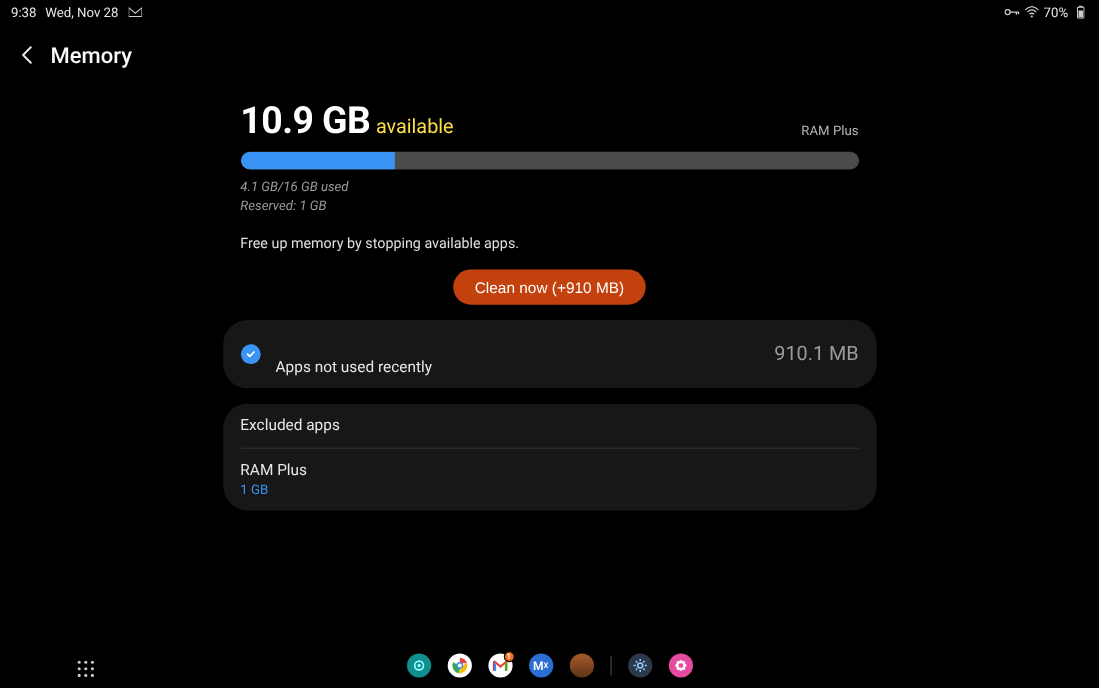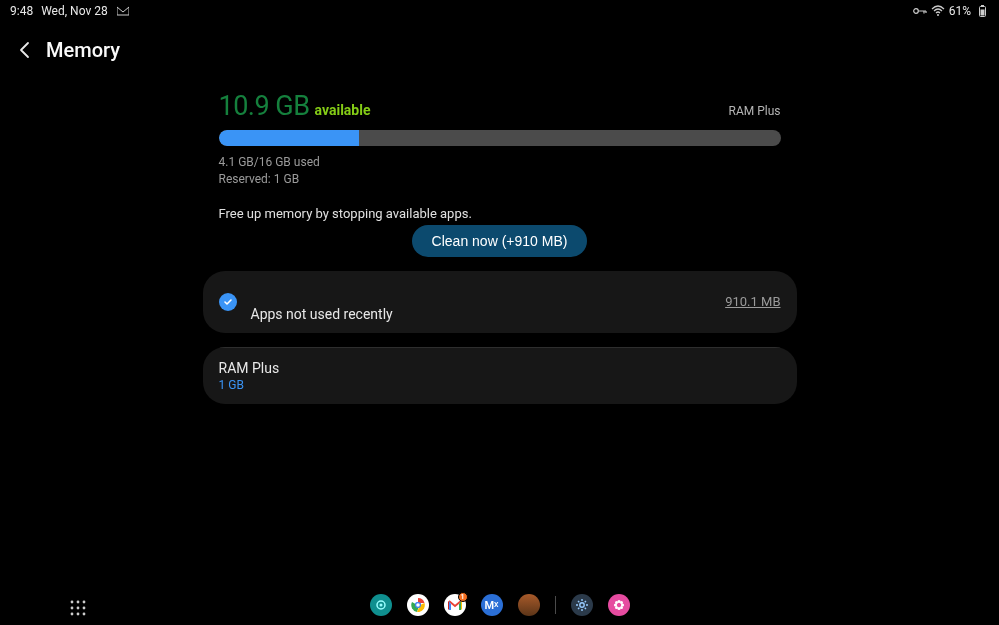--- a/index.html
+++ b/index.html
@@ -57,29 +57,28 @@
     align-items: flex-end;
     justify-content: space-between;
     margin-bottom: 8px;
   }
   .mem-amount {
     display: flex;
     align-items: baseline;
     gap: 5px;
   }
   .mem-big {
-    font-size: 27px;
-    font-weight: 400;
-    color: #15803d;
+    font-size: 34px;
+    font-weight: 700;
+    color: #ffffff;
     letter-spacing: -0.5px;
   }
   .mem-avail {
-    font-size: 14px;
-    color: #84cc16;
-    font-weight: bold;
+    font-size: 18px;
+    color: #fde047;
   }
   .ram-plus-link {
     font-size: 12px;
     color: #b5b5b5;
     padding-bottom: 4px;
     cursor: pointer;
   }
 
   
   .progress {
@@ -90,27 +89,27 @@
     overflow: hidden;
     position: relative;
     margin-bottom: 8px;
   }
   .progress-fill {
     height: 100%;
     background: #3a94f6;
     border-radius: 8px 0 0 8px;
   }
 
-  .usage-text { font-size: 12px; color: #9b9b9b; line-height: 1.4; }
+  .usage-text { font-size: 12px; color: #9b9b9b; line-height: 1.4; font-style: italic; }
   .hint-text { font-size: 13px; color: #e0e0e0; margin-top: 18px; }
 
   .clean-btn {
     display: block;
-    margin: 4px auto 0 auto;
-    background: #0c4a6e;
+    margin: 16px auto 0 auto;
+    background: #c2410c;
     color: #fff;
     border: none;
     border-radius: 20px;
     padding: 8px 20px;
     font-size: 14px;
     font-weight: 500;
     cursor: pointer;
   }
 
   
@@ -134,21 +133,21 @@
   .check-circle {
     width: 18px; height: 18px;
     border-radius: 50%;
     background: #3a94f6;
     display: flex;
     align-items: center;
     justify-content: center;
     flex-shrink: 0;
   }
   .apps-label { font-size: 14px; color: #e8e8e8; flex: 1; margin-top: 24px; }
-  .apps-size  { font-size: 13px; color: #9b9b9b; text-decoration: underline; }
+  .apps-size  { font-size: 18px; color: #9b9b9b; }
 
   .divider { height: 1px; background: #2e2e2e; margin: 0 16px; }
   .row {
     padding: 12px 16px 12px 16px;
     cursor: pointer;
   }
   .row-title { font-size: 14px; color: #e8e8e8; }
   .row-sub   { font-size: 12px; color: #3a94f6; margin-top: 2px; }
 
   
@@ -197,42 +196,42 @@
     display: flex;
     align-items: center;
     justify-content: center;
   }
 </style>
 </head>
 <body>
 
 <div class="status-bar">
   <div class="status-left">
-    <span>9:48</span>
+    <span>9:38</span>
     <span>Wed, Nov 28</span>
     <span class="status-icon">
       <svg width="12" height="10" viewBox="0 0 12 10">
           <path d="M0 1 L6 6 L12 1 V9 H0 Z" fill="none" stroke="#ccc" stroke-width="1"></path>
         </svg>
     </span>
   </div>
   <div class="status-right">
     <span class="status-icon">
       <svg width="14" height="8" viewBox="0 0 14 8">
           <circle cx="3" cy="4" r="2.3" fill="none" stroke="#ccc" stroke-width="1.2"></circle>
           <path d="M5.3 4 H13 M11 4 V6.5 M13 4 V6" stroke="#ccc" stroke-width="1.2" fill="none"></path>
         </svg>
     </span>
     <span class="status-icon">
       <svg width="14" height="12" viewBox="0 0 14 12">
           <path d="M1 4 Q7 -2 13 4 M3 6 Q7 2 11 6 M5 8 Q7 6 9 8" stroke="#ccc" stroke-width="1.2" fill="none"></path>
           <circle cx="7" cy="10" r="1" fill="#ccc"></circle>
         </svg>
     </span>
-    <span>61%</span>
+    <span>70%</span>
     <span class="status-icon">
       <svg width="7" height="12" viewBox="0 0 7 12">
           <rect x="0.5" y="1.5" width="6" height="10" rx="1" fill="none" stroke="#ccc" stroke-width="1"></rect>
           <rect x="2" y="0" width="3" height="1.5" fill="#ccc"></rect>
           <rect x="1.5" y="4.5" width="4" height="6" fill="#ccc"></rect>
         </svg>
     </span>
   </div>
 </div>
 
@@ -272,20 +271,23 @@
         <svg width="10" height="10" viewBox="0 0 10 10">
             <path d="M2 5 L4 7 L8 3" stroke="#fff" stroke-width="1.6" fill="none" stroke-linecap="round" stroke-linejoin="round"></path>
           </svg>
       </div>
       <div class="apps-label">Apps not used recently</div>
       <div class="apps-size">910.1 MB</div>
     </div>
   </div>
 
   <div class="card card-wide">
+    <div class="row">
+      <div class="row-title">Excluded apps</div>
+    </div>
     <div class="divider"></div>
     <div class="row">
       <div class="row-title">RAM Plus</div>
       <div class="row-sub">1 GB</div>
     </div>
   </div>
 
 </div>
 
 <div class="apps-grid-btn">

